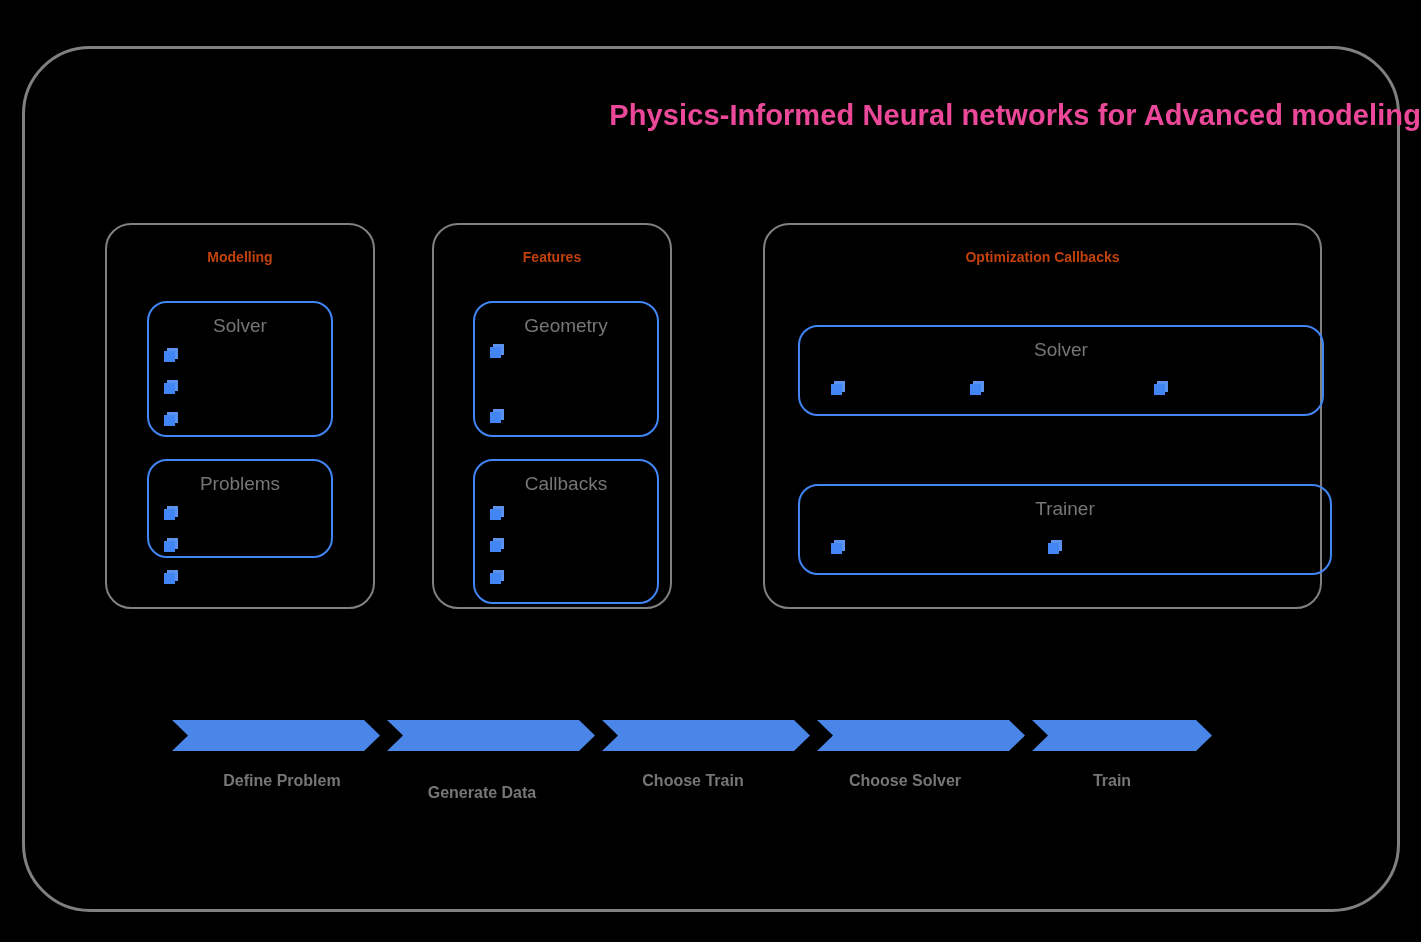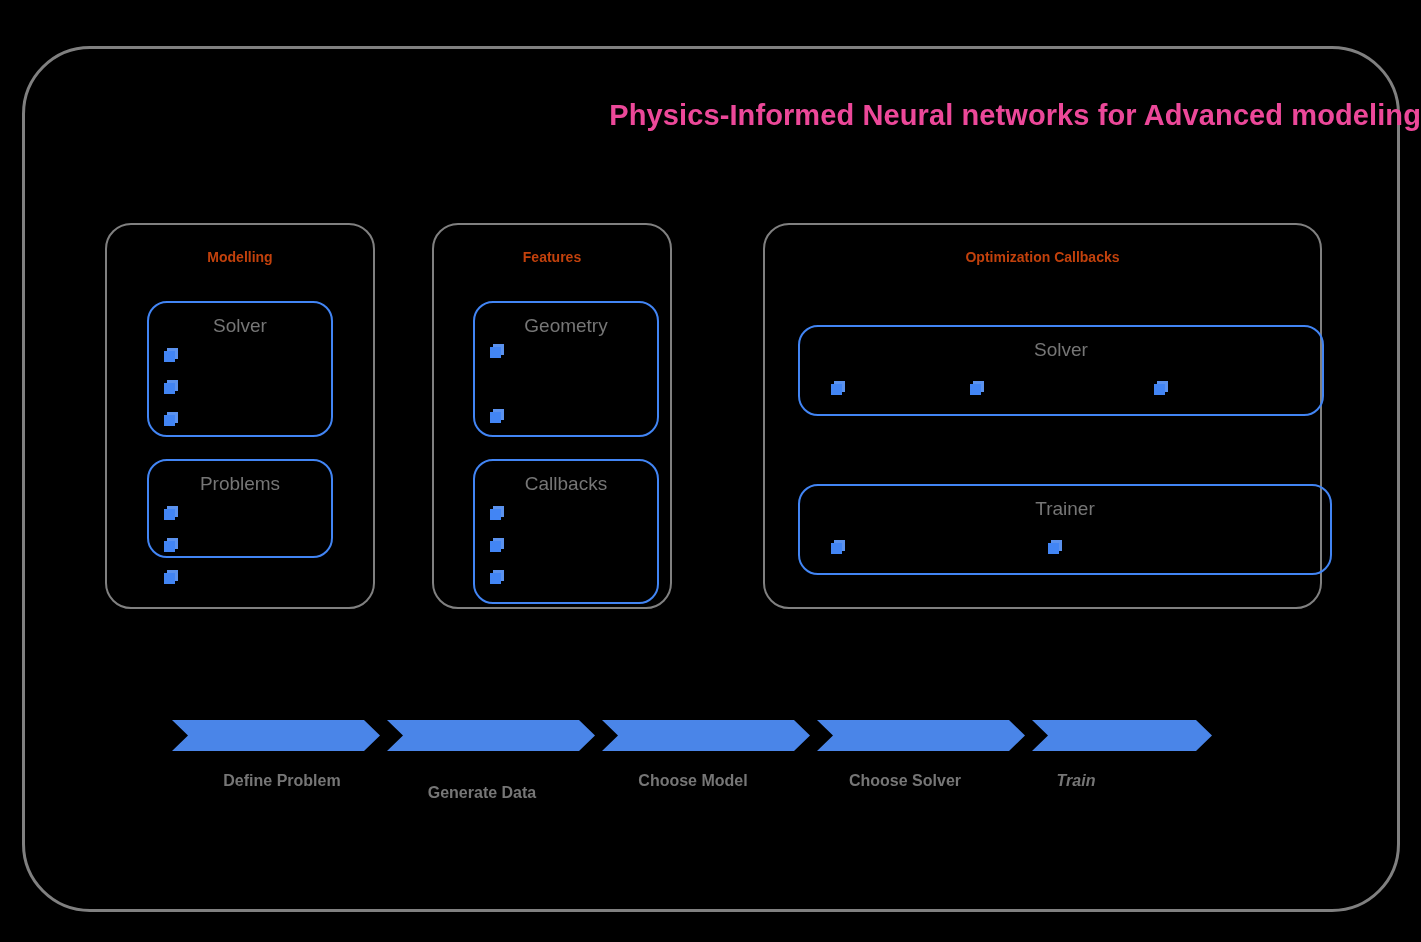--- a/index.html
+++ b/index.html
@@ -254,15 +254,15 @@
 <div id="pipeline">
   <div class="chevron first" style="left:0px;   width:208px;"></div>
   <div class="chevron" style="left:215px; width:208px;"></div>
   <div class="chevron" style="left:430px; width:208px;"></div>
   <div class="chevron" style="left:645px; width:208px;"></div>
   <div class="chevron" style="left:860px; width:180px;"></div>
 </div>
 
 <div class="step-label" style="left:172px; width:220px;">Define Problem</div>
 <div class="step-label" style="left:372px; width:220px;margin-top:12px;">Generate Data</div>
-<div class="step-label" style="left:583px; width:220px;">Choose Model</div>
+<div class="step-label" style="left:583px; width:220px;">Choose Train</div>
 <div class="step-label" style="left:795px; width:220px;">Choose Solver</div>
-<div class="step-label" style="left:966px; width:220px;font-style:italic;">Train</div>
+<div class="step-label" style="left:1002px; width:220px;">Train</div>
 
 </body></html>

